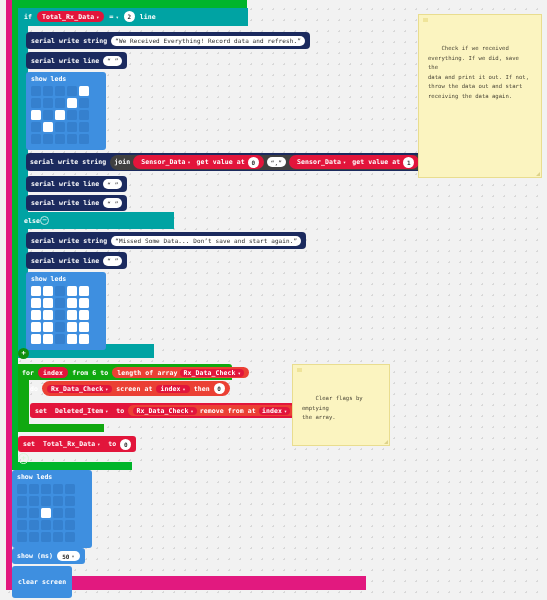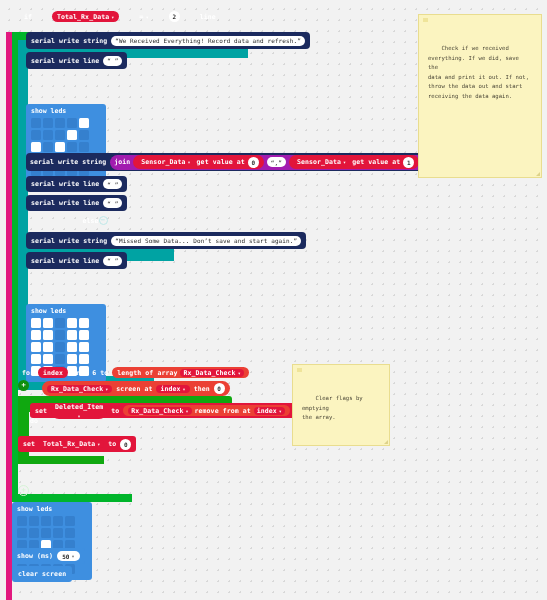--- a/index.html
+++ b/index.html
@@ -12,21 +12,21 @@
     overflow: hidden;
   }
   
   #canvas {
     position:absolute; inset:0;
     background-color:#f2f2f2;
     background-image: radial-gradient(#d8d8d8 1px, transparent 1px);
     background-size: 11px 11px;
     background-position: 4px 4px;
   }
-  .abs { position:absolute;margin-top:32px; }
+  .abs { position:absolute; }
 
   
   .blk {
     position:absolute;
     display:flex; align-items:center;
     color:#fff;
     font-size:6.5px;
     letter-spacing:0.1px;
     white-space:nowrap;
     font-weight:bold;
@@ -43,21 +43,21 @@
   .serial { background:#1b2a5e; border-radius:4px; }
   
   .led { background:#3e8fe0; }
   
   .varb { background:#e2153b; border-radius:9px; }
   
   .arr  { background:#eb4034; border-radius:9px; }
   
   .loop { background:#10a810; }
   
-  .gold { background:#a21caf; border-radius:9px; }
+  .gold { background:#404040; border-radius:9px; }
 
   .pill {
     background:#e2153b; border-radius:9px;
     padding:1.5px 5px; display:inline-flex; align-items:center; gap:2px;
     font-size:6.5px; color:#fff; font-weight:bold;
   }
   .pill.arr { background:#eb4034; }
   .caret { font-size:5px; opacity:.95; }
 
   .numfield {
@@ -125,35 +125,35 @@
   <div class="abs greenbar" style="left:12px; top:0; width:235px; height:8px;"></div>
   <div class="abs greenbar" style="left:12px; top:0; width:6px; height:470px;"></div>
   <div class="abs greenbar" style="left:12px; top:462px; width:120px; height:8px;"></div>
 
   <div class="abs logic" style="left:18px; top:8px; width:230px; height:18px;"></div>
   <div class="abs logic" style="left:18px; top:8px; width:10px; height:206px;"></div>
   <div class="abs logic" style="left:18px; top:212px; width:156px; height:17px;"></div>
   <div class="abs logic" style="left:18px; top:212px; width:10px; height:137px;"></div>
   <div class="abs logic" style="left:18px; top:344px; width:136px; height:14px;"></div>
 
-  <div class="blk" style="left:24px; top:11px; gap:20px; align-items:center;">
+  <div class="blk" style="left:24px; top:11px; gap:5px; align-items:center;">
     <span class="lbl">if</span>
     <span class="pill">
       <span>Total_Rx_Data</span>
       <span class="caret">▾</span>
     </span>
     <span class="opsel">
       <span>=</span>
       <span class="caret">▾</span>
     </span>
     <span class="numfield">2</span>
     <span class="lbl">line</span>
   </div>
 
-  <div class="blk" style="left:24px; top:216px; width:142px; justify-content:center;">
+  <div class="blk" style="left:24px; top:216px; width:142px; justify-content:flex-start;">
     <span class="lbl">else</span>
     <span class="rbtn on-teal">−</span>
   </div>
 
   <div class="blk serial" style="left:26px; top:32px; height:17px; padding:0 5px; gap:4px;">
     <span class="lbl">serial write string</span>
     <span class="strfield">“We Received Everything! Record data and refresh.”</span>
   </div>
 
   <div class="blk serial" style="left:26px; top:52px; height:17px; padding:0 5px; gap:4px;">
@@ -297,21 +297,21 @@
     <span class="pill" style="padding:0 4px;">
       <span>index</span>
       <span class="caret">▾</span>
     </span>
     <span class="lbl">then</span>
     <span class="numfield">0</span>
   </div>
 
   <div class="blk varb" style="left:30px; top:403px; height:15px; padding:0 5px; gap:4px; border-radius:3px;">
     <span class="lbl">set</span>
-    <span class="pill" style="padding:0 4px;flex-direction:column;">
+    <span class="pill" style="padding:0 4px;">
       <span>Deleted_Item</span>
       <span class="caret">▾</span>
     </span>
     <span class="lbl">to</span>
     <span class="pill arr" style="gap:3px;">
       <span class="pill" style="padding:0 3px;">
         <span>Rx_Data_Check</span>
         <span class="caret">▾</span>
       </span>
       <span>remove from at</span>
@@ -366,21 +366,21 @@
   </div>
 
   <div class="blk led" style="left:12px; top:548px; height:16px; padding:0 5px; gap:4px; border-radius:3px;">
     <span class="lbl">show (ms)</span>
     <span class="dropfield">
       <span>50</span>
       <span class="caret" style="color:#555;">▾</span>
     </span>
   </div>
 
-  <div class="blk led" style="left:12px; top:566px; height:16px; padding:0 6px; border-radius:3px;">
+  <div class="blk led" style="left:12px; top:566px; height:32px; padding:0 6px; border-radius:3px;">
     <span class="lbl">clear screen</span>
   </div>
 
   <div class="comment" style="left:418px; top:14px; width:124px; height:164px;">
     <span class="chandle"></span>
     <span>Check if we received
 everything. If we did, save the
 data and print it out. If not,
 throw the data out and start
 receiving the data again.</span>

